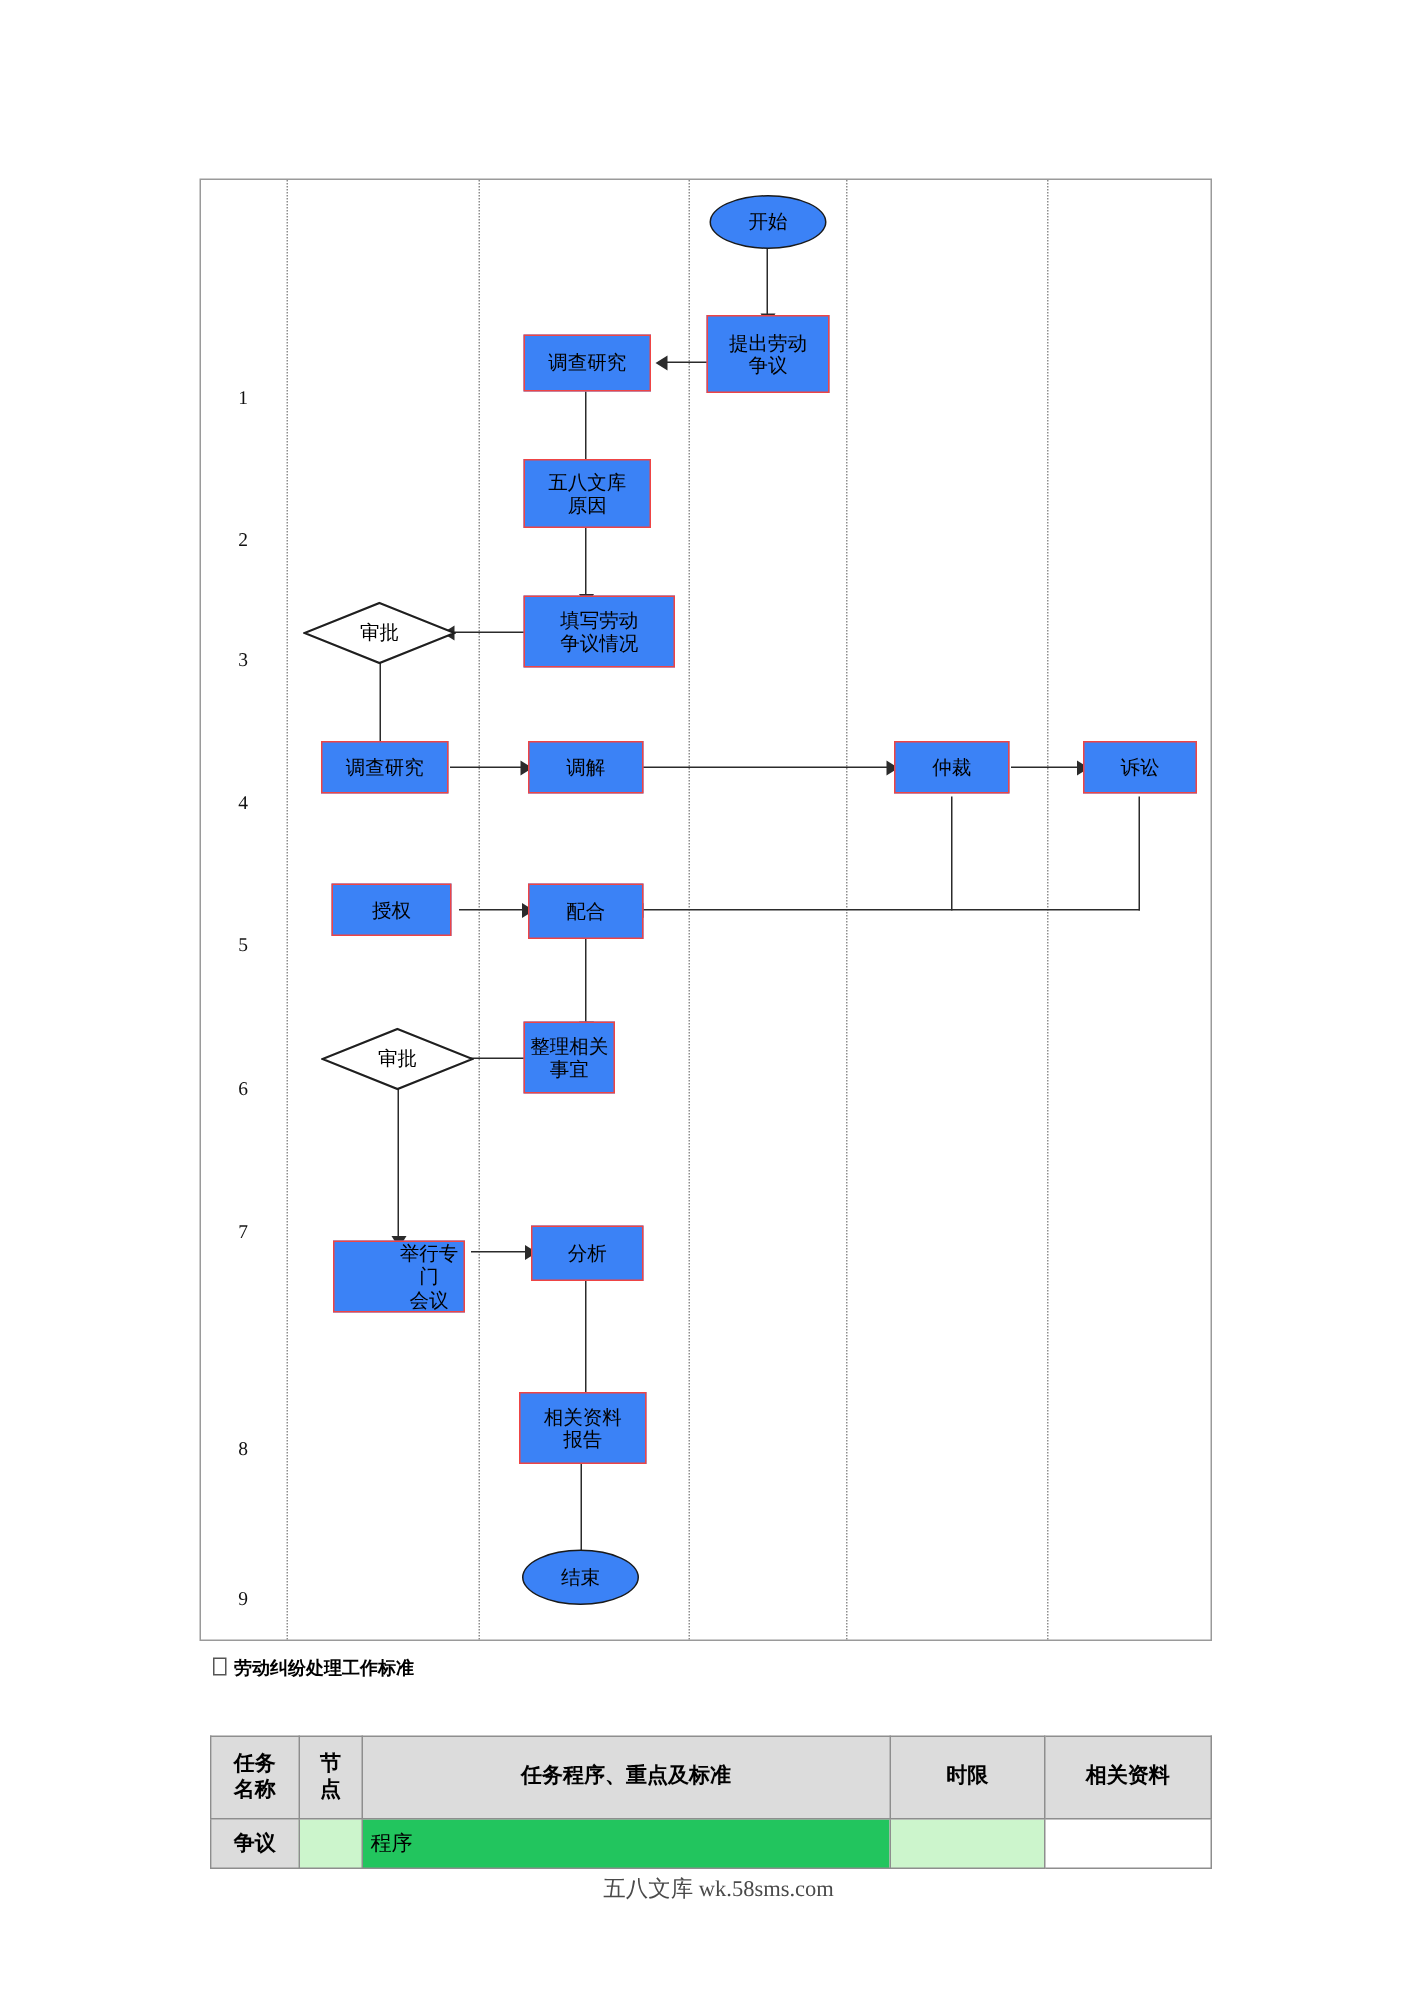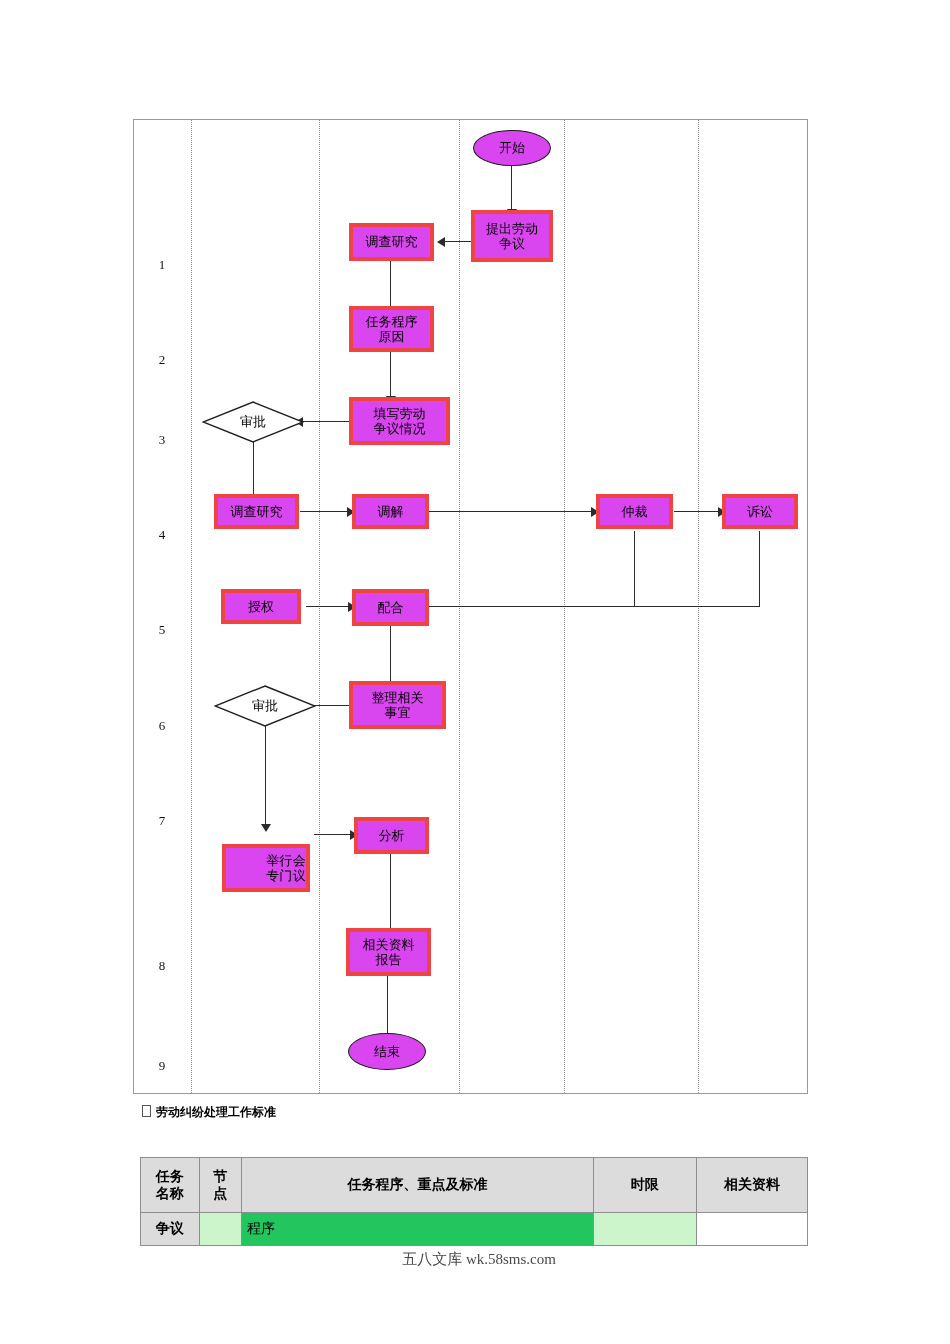--- a/index.html
+++ b/index.html
@@ -52,24 +52,24 @@
     position: absolute;
     box-sizing: border-box;
     display: flex;
     align-items: center;
     justify-content: center;
     text-align: center;
     font-size: 13px;
     line-height: 1.18;
     font-family: "Liberation Serif", "DejaVu Serif", serif;
     color: #000000;
-    background: #d946ef;
+    background: #3b82f6;
   }
   .node.process {
-    border: 4px solid #ef4444;
+    border: 1px solid #ef4444;
   }
   .node.terminator {
     border: 1px solid #1a1a1a;
     border-radius: 50%;
   }
   .node.decision {
     border: none;
     background: transparent;
   }
   .node.decision .diamond-shape {
@@ -274,21 +274,21 @@
   <div class="node process" style="left:337px; top:90px; width:82px; height:52px; flex-direction:column;">
     <span>提出劳动</span>
     <span>争议</span>
   </div>
 
   <div class="node process" style="left:215px; top:103px; width:85px; height:38px;">
     <span>调查研究</span>
   </div>
 
   <div class="node process" style="left:215px; top:186px; width:85px; height:46px; flex-direction:column;">
-    <span>任务程序</span>
+    <span>五八文库</span>
     <span>原因</span>
   </div>
 
   <div class="node process" style="left:215px; top:277px; width:101px; height:48px; flex-direction:column;">
     <span>填写劳动</span>
     <span>争议情况</span>
   </div>
 
   <div class="node decision" style="left:68px; top:281px; width:102px; height:42px;">
     <svg class="diamond-shape" viewBox="0 0 102 42" preserveAspectRatio="none">
@@ -314,33 +314,33 @@
   </div>
 
   <div class="node process" style="left:87px; top:469px; width:80px; height:35px;">
     <span>授权</span>
   </div>
 
   <div class="node process" style="left:218px; top:469px; width:77px; height:37px;">
     <span>配合</span>
   </div>
 
-  <div class="node process" style="left:215px; top:561px; width:97px; height:48px; flex-direction:column;">
+  <div class="node process" style="left:215px; top:561px; width:61px; height:48px; flex-direction:column;">
     <span>整理相关</span>
     <span>事宜</span>
   </div>
 
   <div class="node decision" style="left:80px; top:565px; width:102px; height:42px;">
     <svg class="diamond-shape" viewBox="0 0 102 42" preserveAspectRatio="none">
       <polygon points="51,1 101,21 51,41 1,21" fill="#ffffff" stroke="#1f1f1f" stroke-width="1.4"></polygon>
     </svg>
     <span class="diamond-label">审批</span>
   </div>
 
-  <div class="node process" style="left:88px; top:724px; width:88px; height:48px; flex-direction:row;padding-left:40px;">
+  <div class="node process" style="left:88px; top:707px; width:88px; height:48px; flex-direction:column;padding-left:40px;">
     <span>举行专门</span>
     <span>会议</span>
   </div>
 
   <div class="node process" style="left:220px; top:697px; width:75px; height:37px;">
     <span>分析</span>
   </div>
 
   <div class="node process" style="left:212px; top:808px; width:85px; height:48px; flex-direction:column;">
     <span>相关资料</span>

